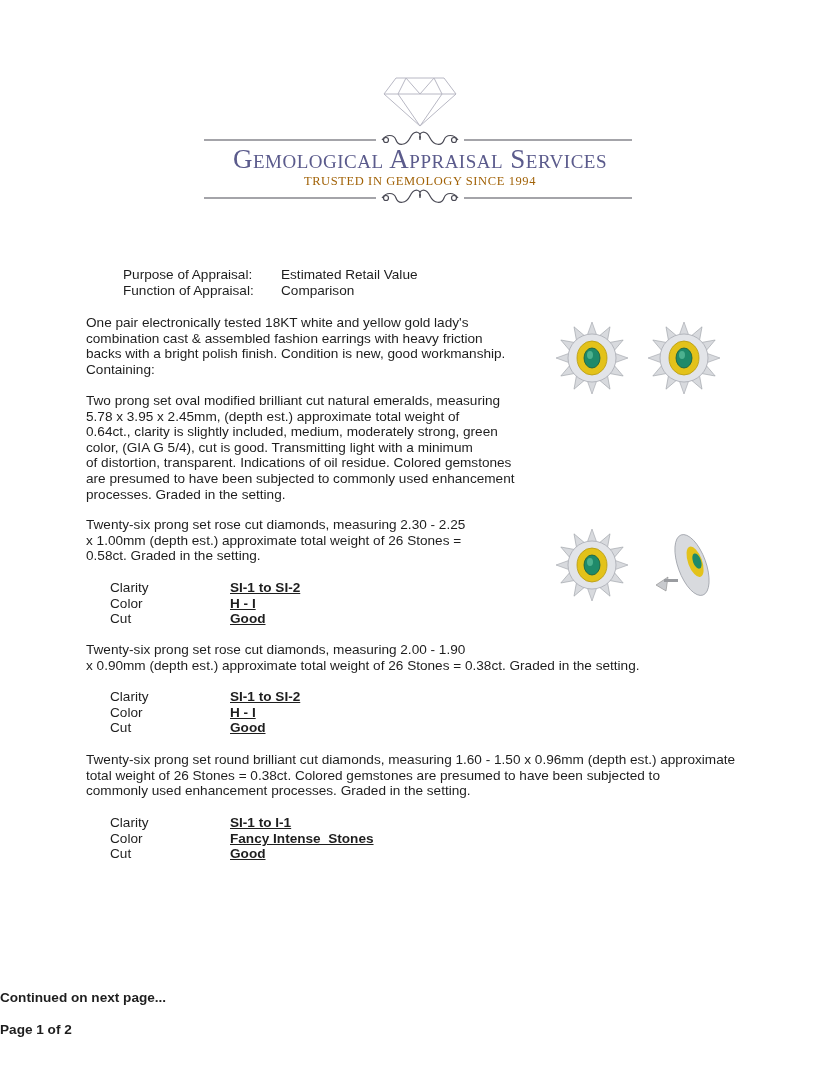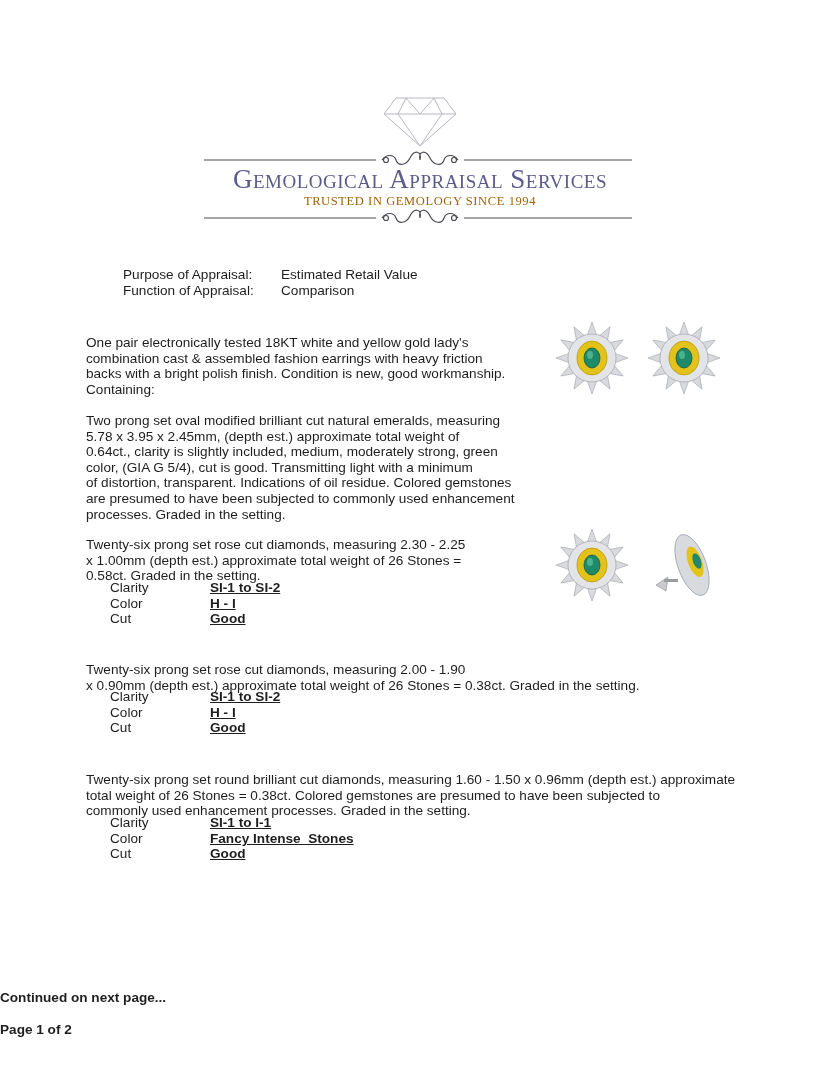--- a/index.html
+++ b/index.html
@@ -1,32 +1,32 @@
 <!DOCTYPE html>
 <html><head>
   <meta charset="utf-8">
   <style>
     html, body { margin: 0; padding: 0; background: #ffffff; }
     body { width: 829px; height: 1080px; position: relative; overflow: hidden;
       font-family: "Liberation Sans", sans-serif; color: #1e1e1e; font-size: 13.6px; }
-    .logo { position: absolute; left: 200px; top: 92px; width: 440px; height: 145px; }
+    .logo { position: absolute; left: 200px; top: 72px; width: 440px; height: 145px; }
     .logo svg { position: absolute; left: 0; top: 0; }
     .logo-title { position: absolute; left: 0; top: 72px; width: 440px; text-align: center;
       font-family: "Liberation Serif", "DejaVu Serif", serif; font-size: 27px; letter-spacing: 0.5px;
       color: #5b5b8c; font-variant: small-caps; white-space: nowrap; }
     .logo-tag { position: absolute; left: 0; top: 102px; width: 440px; text-align: center;
       font-family: "Liberation Serif", "DejaVu Serif", serif; font-size: 12.5px; letter-spacing: 0.6px;
       color: #a16207; white-space: nowrap; }
     .meta { position: absolute; left: 86px; top: 267px; line-height: 16px; }
     .meta-row { display: flex; }
     .meta-label { width: 158px; margin-left: 37px; }
     .meta-value { font-weight: normal; }
-    .para { position: absolute; left: 86px; line-height: 15.6px; white-space: pre-line; margin-top: 20px; }
+    .para { position: absolute; left: 86px; line-height: 15.6px; white-space: pre-line; }
     .grade { position: absolute; left: 110px; line-height: 15.6px; }
-    .grade-row { display: flex; }
+    .grade-row { display: flex; gap: 20px; }
     .grade-label { width: 100px; }
     .grade-value { font-weight: bold; white-space: pre; text-decoration: underline; }
     .footer { position: absolute; left: 0; width: 829px; font-weight: bold; font-size: 13.6px; }
     .photo { position: absolute; }
   </style>
 </head>
 <body>
 
 <div class="logo">
   <svg width="440" height="145" viewBox="0 0 440 145">

